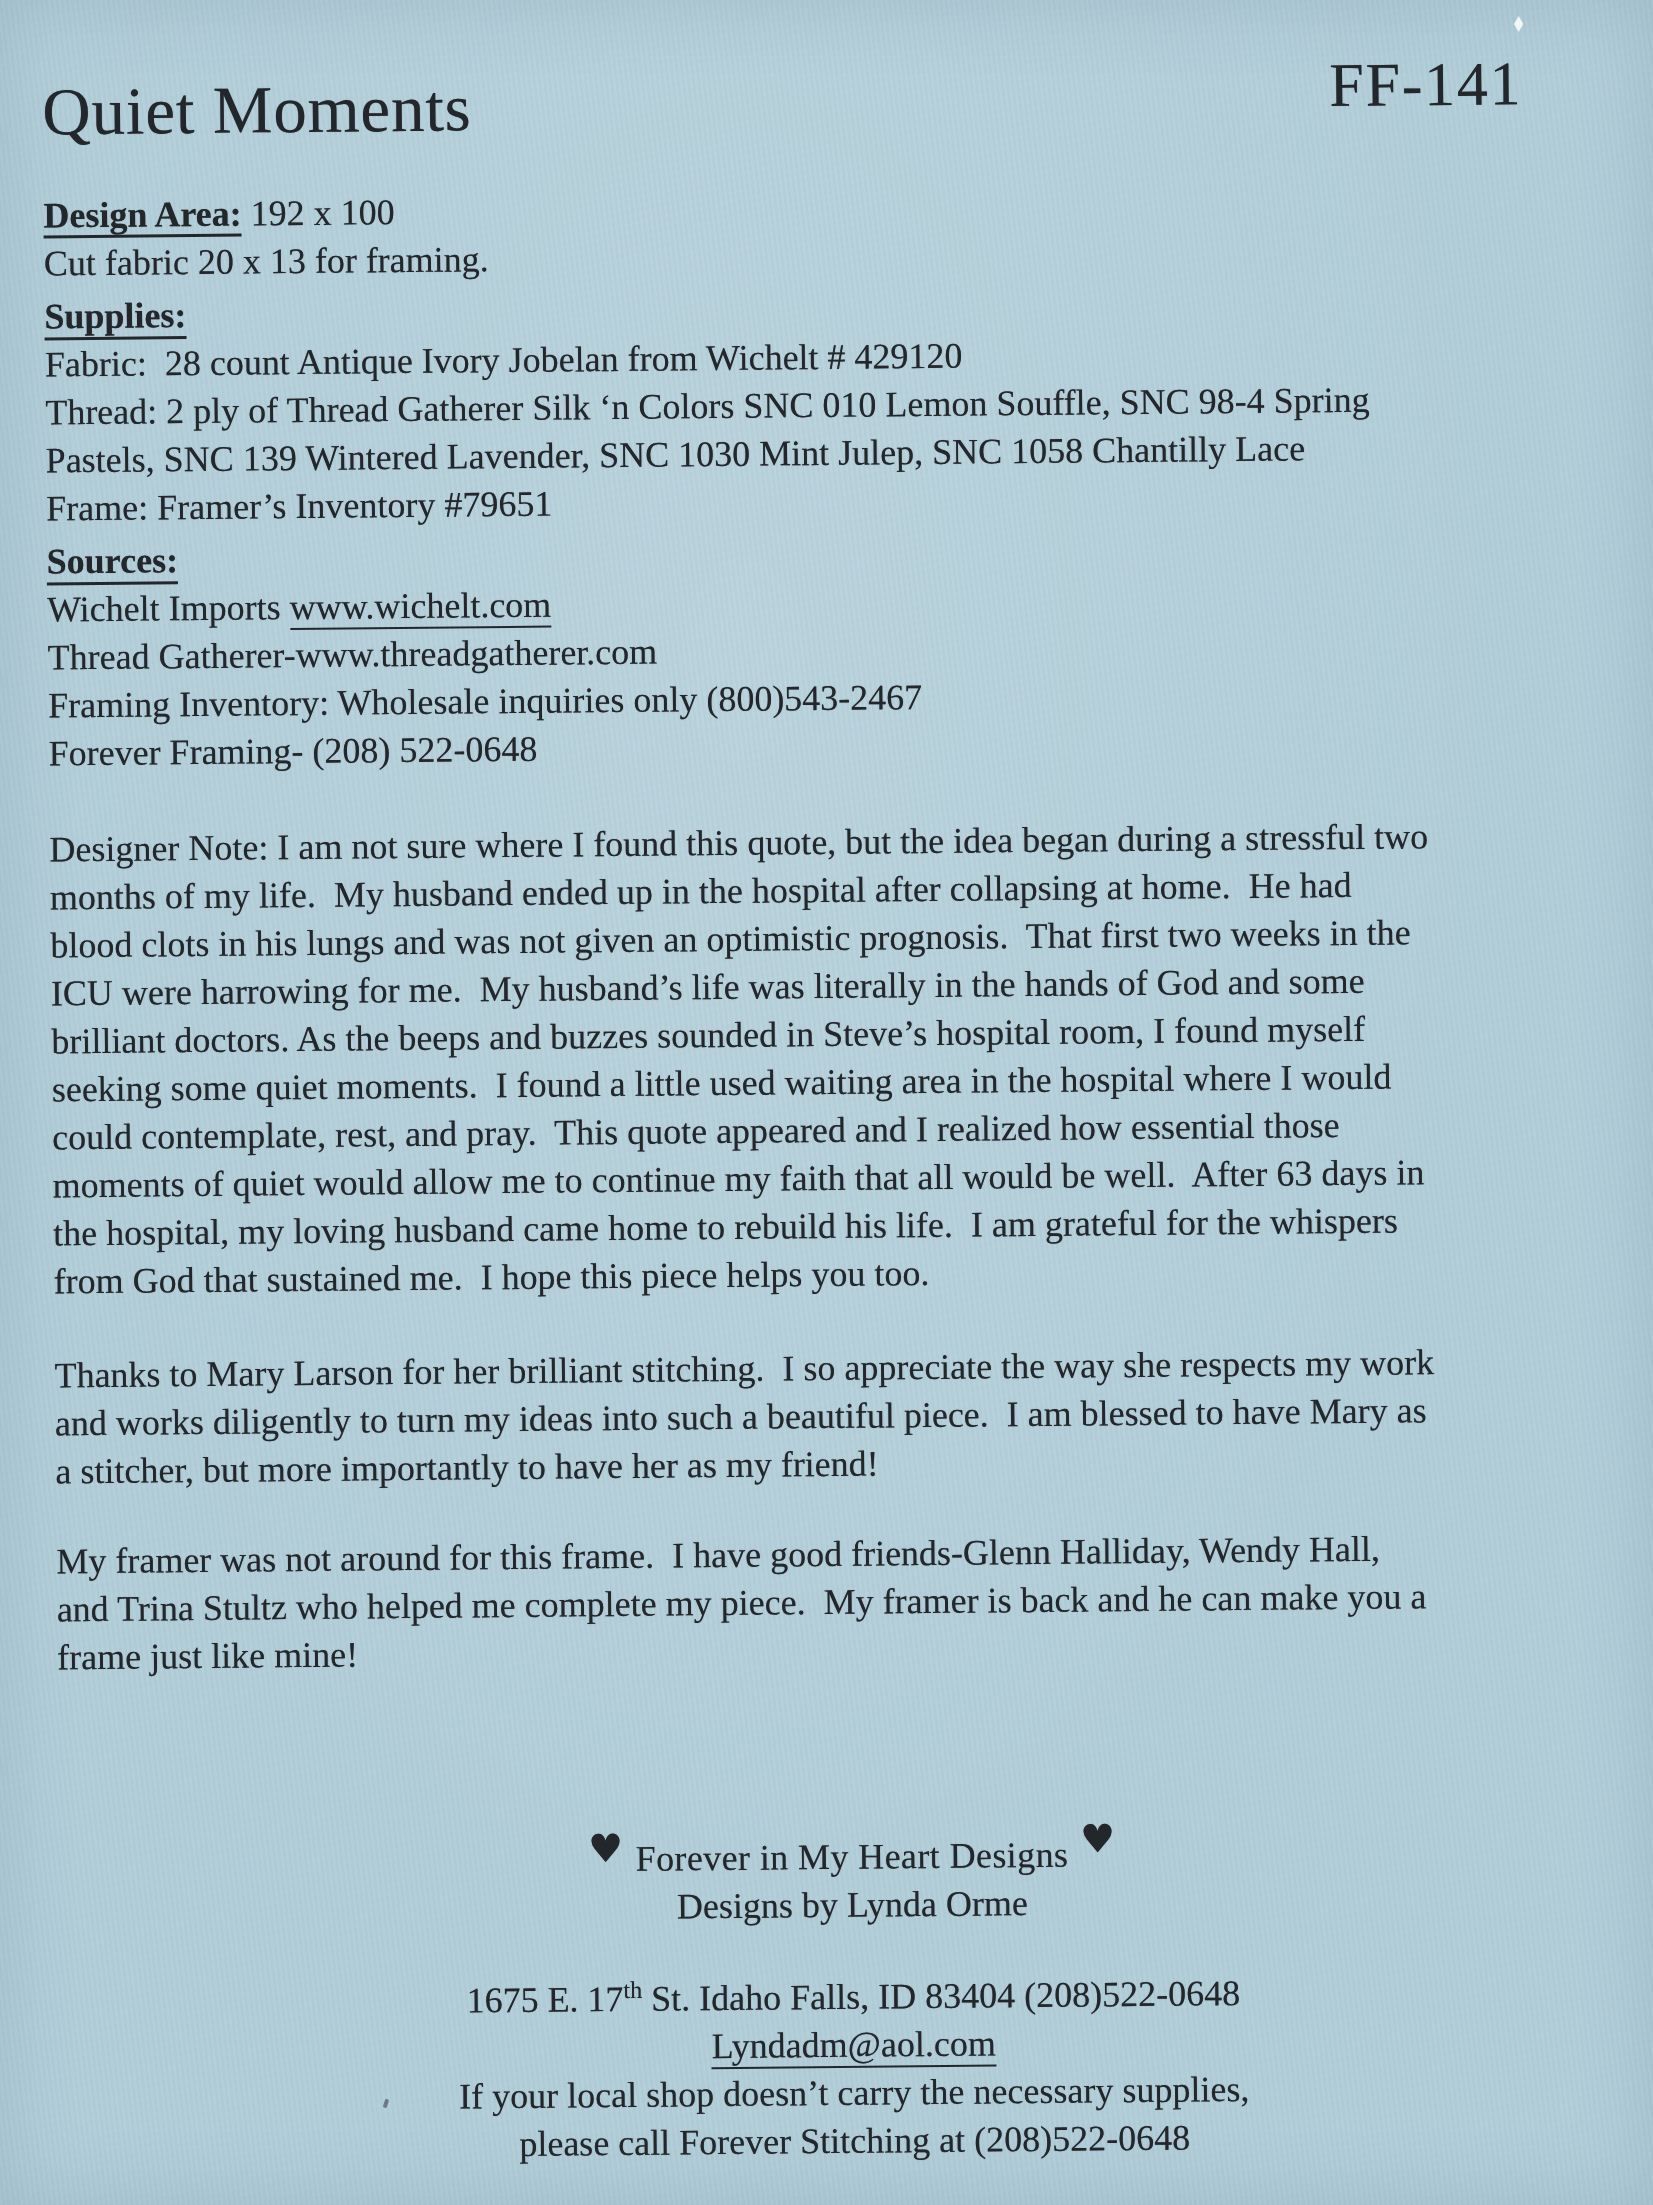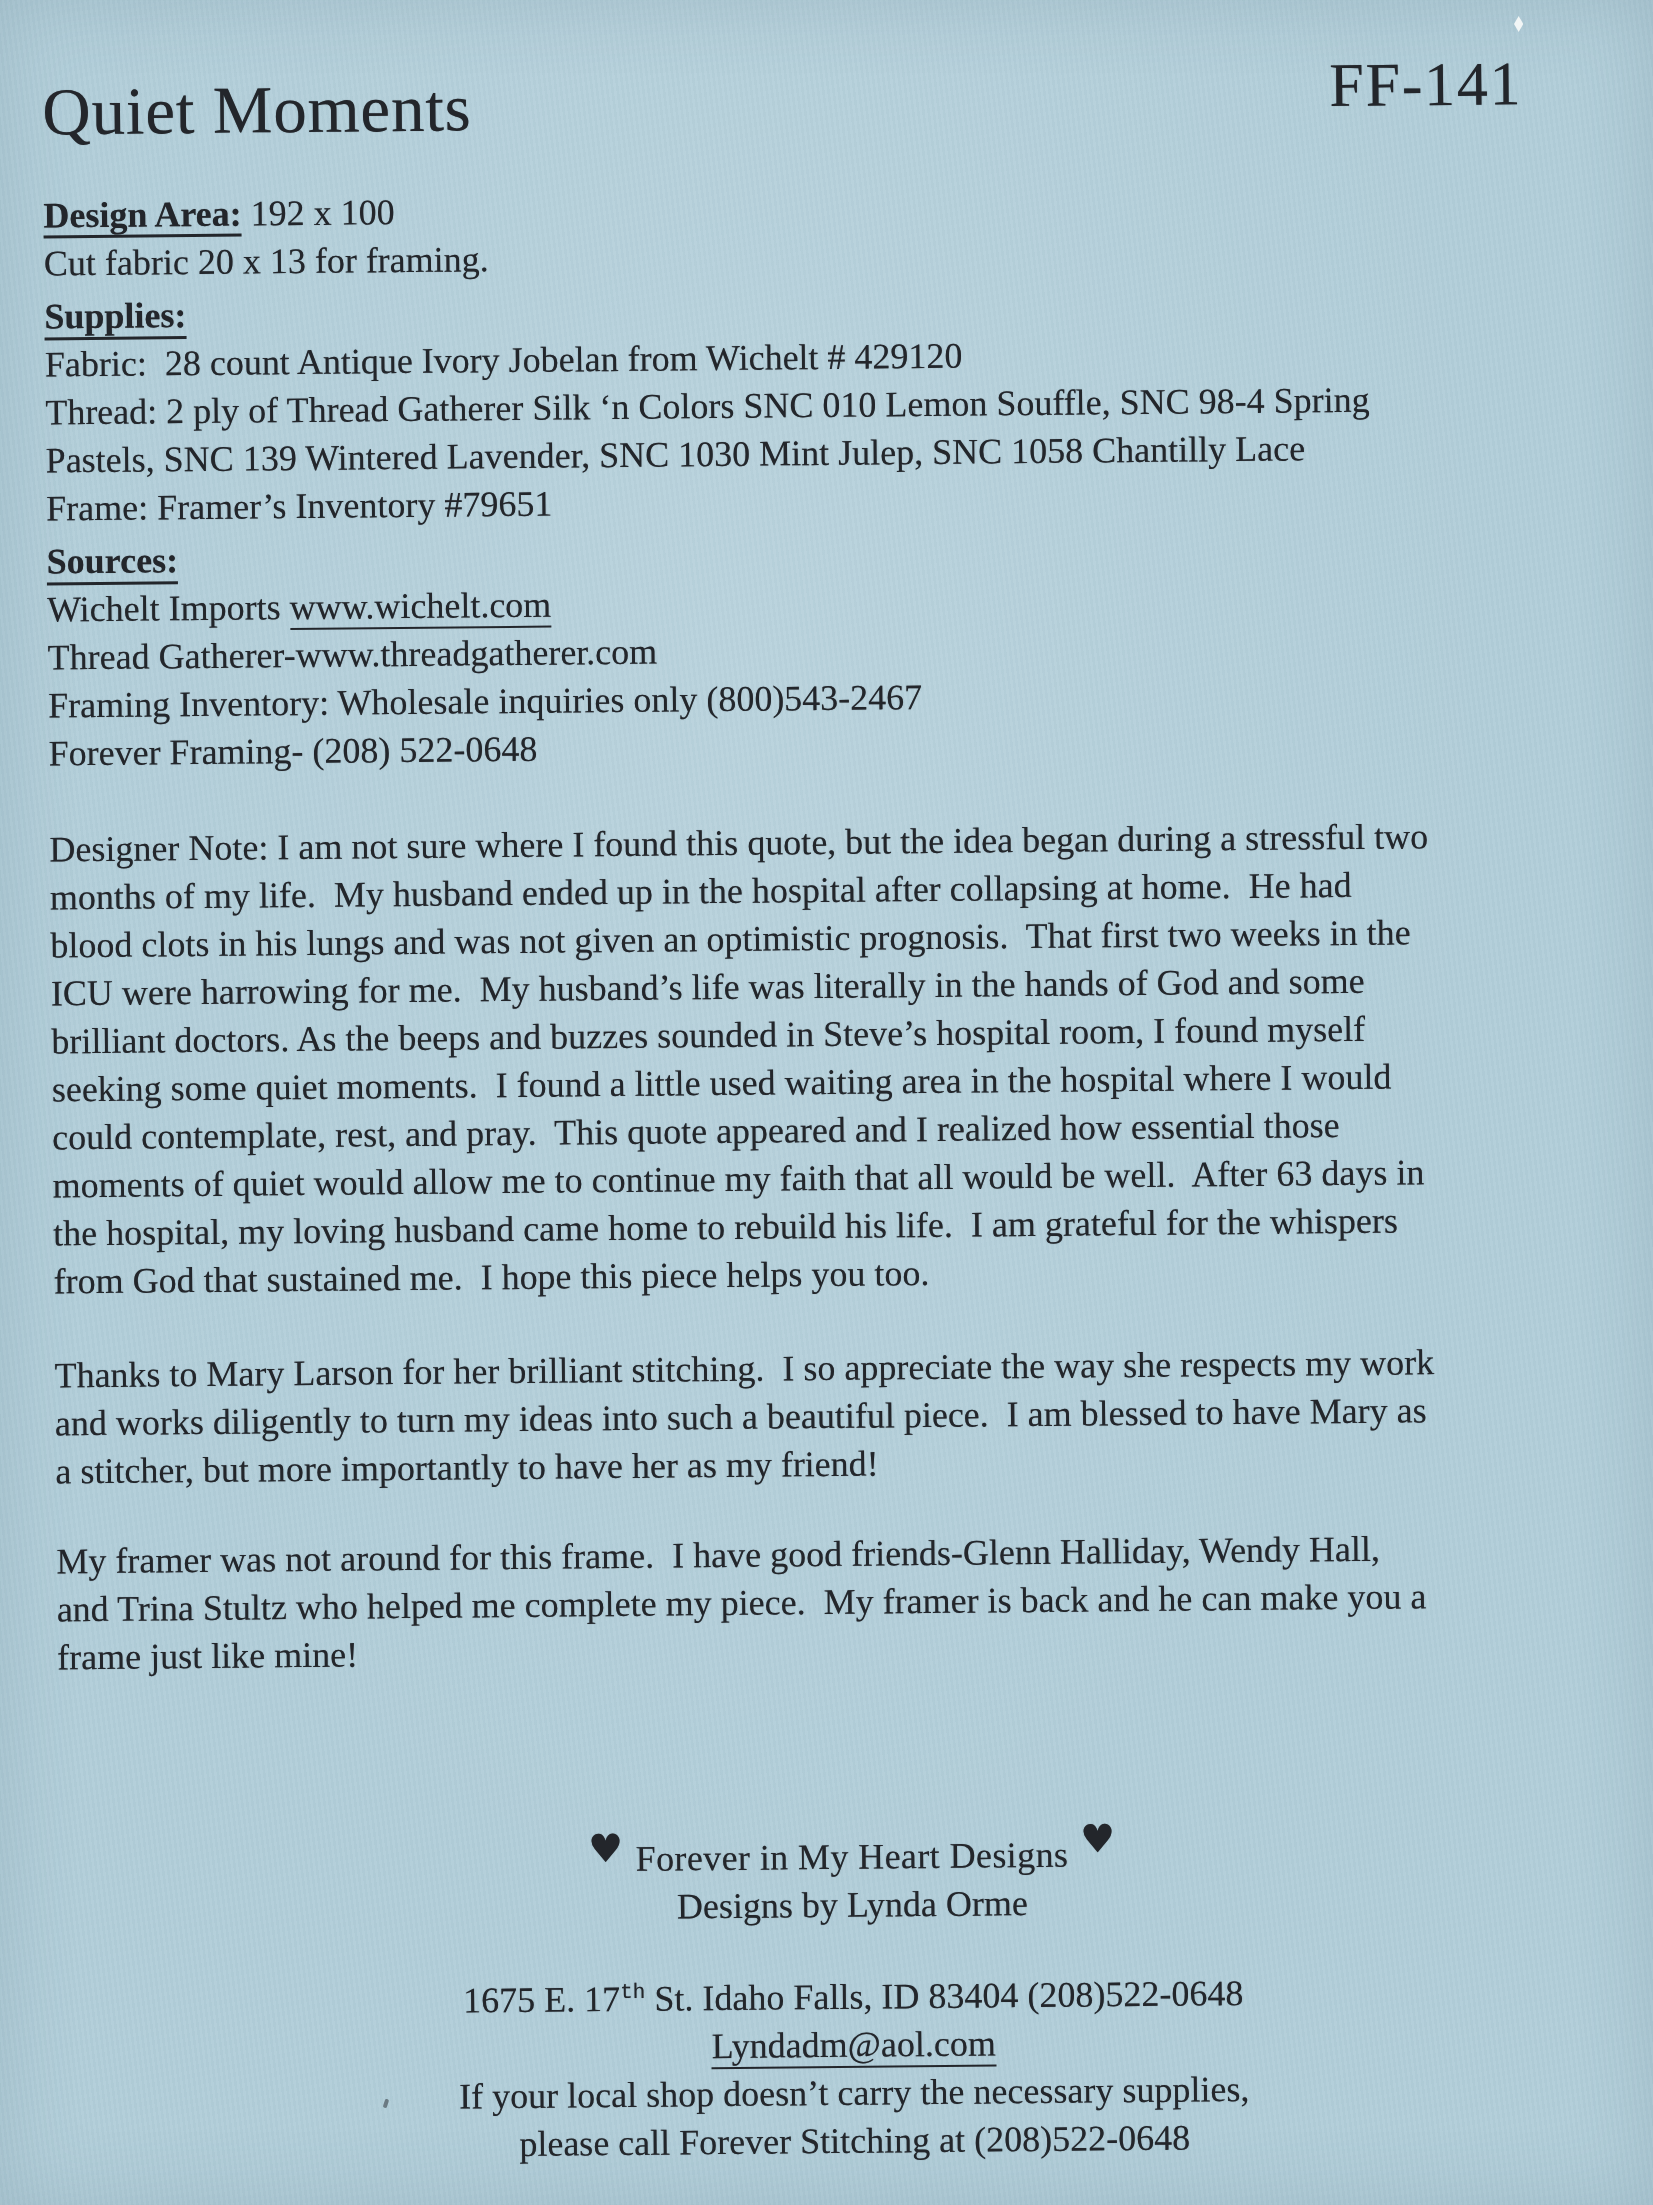--- a/index.html
+++ b/index.html
@@ -79,24 +79,23 @@
     font-size: 39px;
     position: relative;
     top: -8.5px;
     font-family: "DejaVu Sans", sans-serif;
   }
   .heart-right { top: -13.6px; }
   .brand-line { letter-spacing: 0.4px; }
   .brand-name { margin: 0 12px; }
   .address-block { margin-top: 44px; }
   sup.ord {
-    font-size: 21px;
+    font-size: 24px;
     vertical-align: super;
     line-height: 0;
-    font-family: Liberation Mono, monospace;
   }
   .artifact-diamond {
     position: absolute;
     left: 1514px; top: 16px;
     width: 9.3px; height: 16px;
     background: #f2f6f6;
     clip-path: polygon(50% 0, 100% 50%, 50% 100%, 0 50%);
   }
   .artifact-speck {
     position: absolute;

